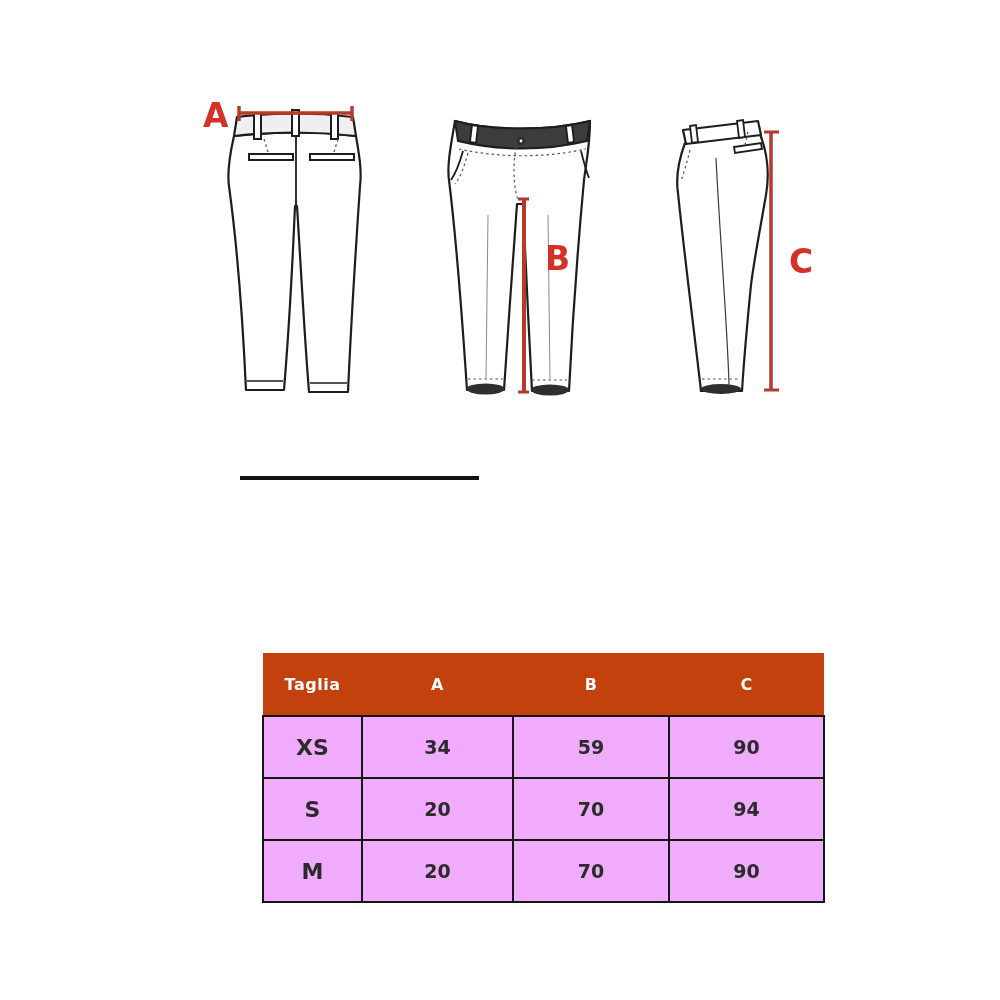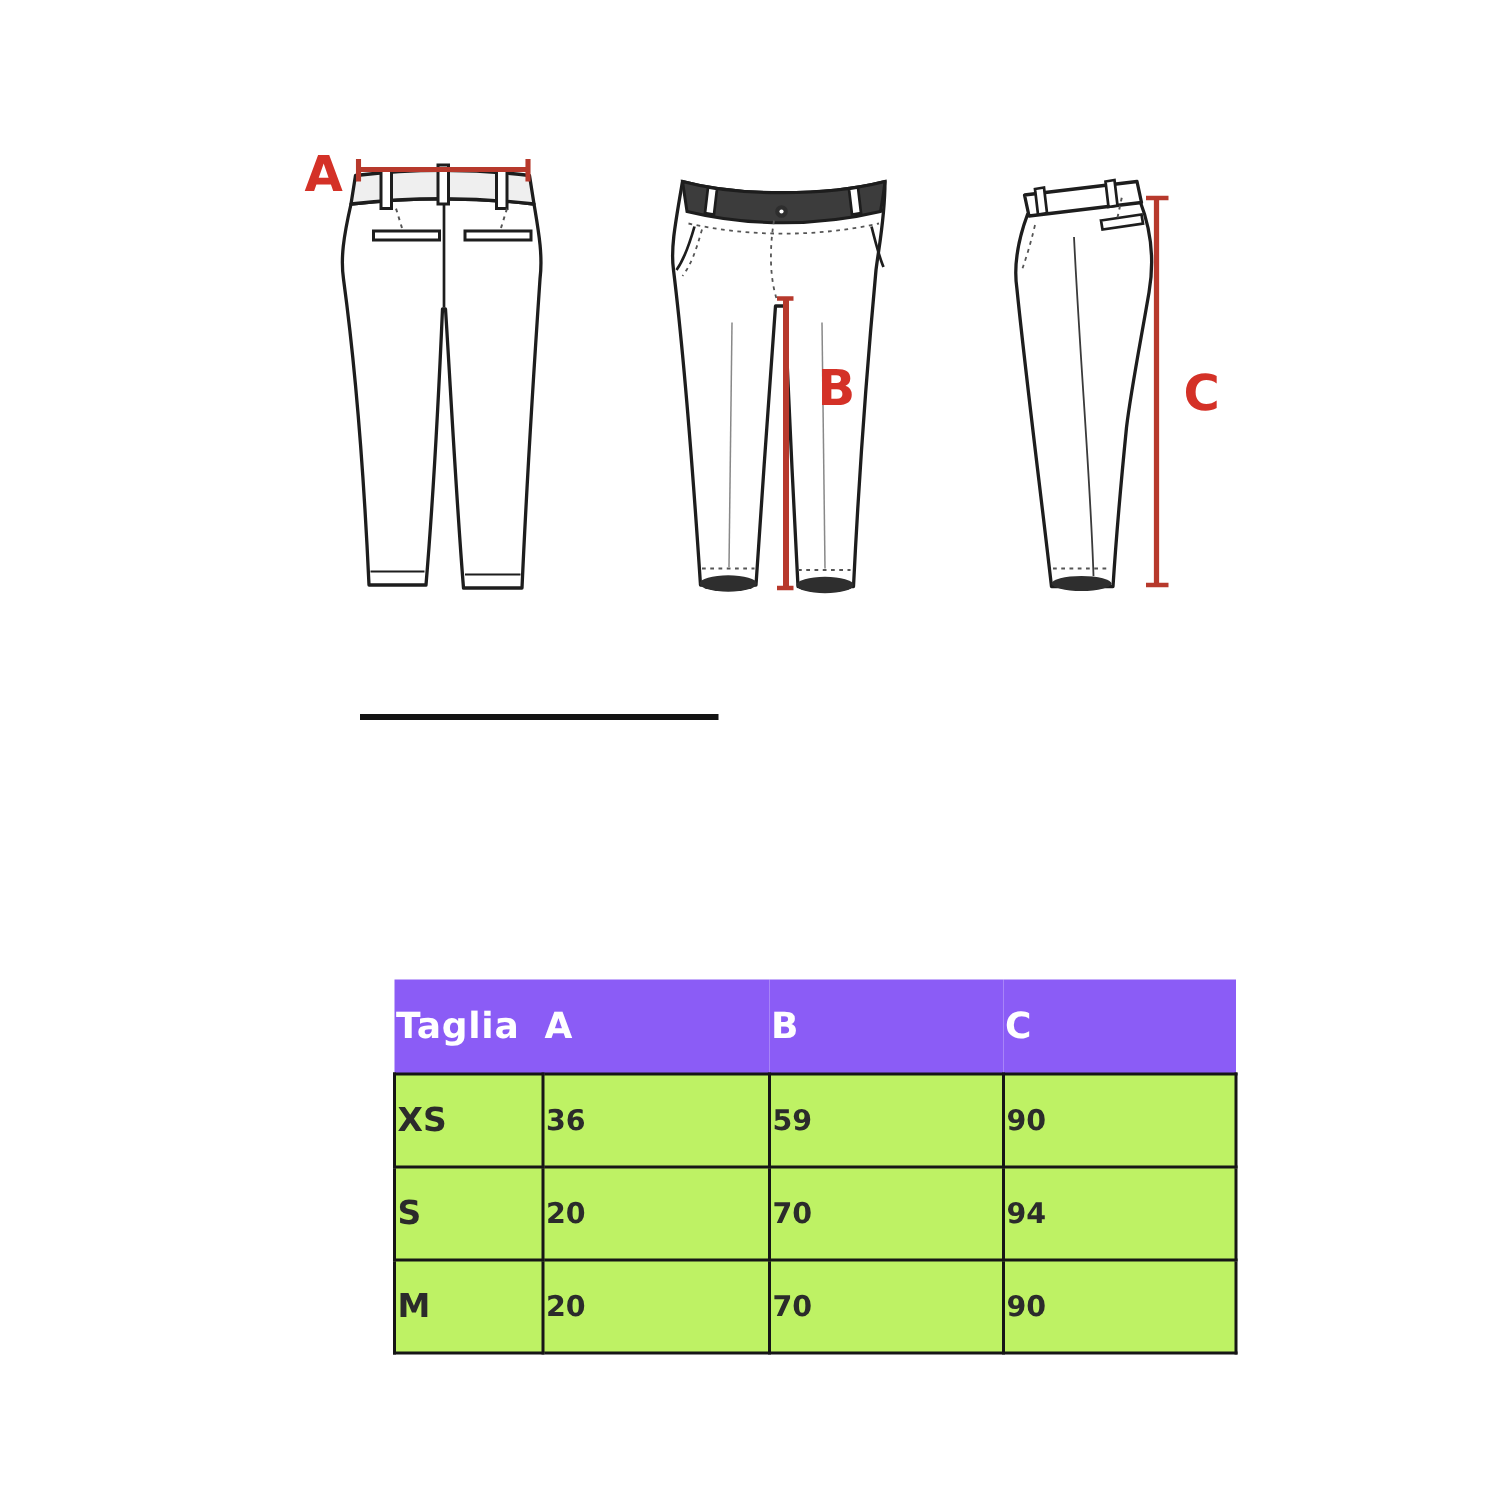--- a/index.html
+++ b/index.html
@@ -21,27 +21,27 @@
   }
   .caption-underline {
     position:absolute; left:240px; top:476px; width:239px; height:4px;
     background:#131313;
   }
   .size-table {
     position:absolute; left:262px; top:653px; width:561px;
     border-collapse:collapse; table-layout:fixed;
   }
   .size-table thead th {
-    background:#8b5cf6; color:#ffffff; border:none; height:60px;
-    font-size:24px; font-weight:bold; text-align:left; vertical-align:middle;
+    background:#c2410c; color:#ffffff; border:none; height:60px;
+    font-size:16px; font-weight:bold; text-align:center; vertical-align:middle;
     letter-spacing:0.5px;
   }
   .size-table tbody th, .size-table tbody td {
-    border:2.5px solid #161616; background:#bef264; height:58px;
-    text-align:left; vertical-align:middle; color:#2b2b2b; font-weight:bold;
+    border:2.5px solid #161616; background:#f0abfc; height:58px;
+    text-align:center; vertical-align:middle; color:#2b2b2b; font-weight:bold;
   }
   .size-table tbody th { font-size:22px; }
   .size-table tbody td { font-size:19px; }
 </style>
 </head>
 <body>
 
 <div class="canvas">
 
   <svg class="diagram-svg" width="1000" height="430" viewBox="0 0 1000 430">
@@ -127,21 +127,21 @@
       <tr>
         <th>Taglia</th>
         <th>A</th>
         <th>B</th>
         <th>C</th>
       </tr>
     </thead>
     <tbody>
       <tr>
         <th>XS</th>
-        <td>36</td>
+        <td>34</td>
         <td>59</td>
         <td>90</td>
       </tr>
       <tr>
         <th>S</th>
         <td>20</td>
         <td>70</td>
         <td>94</td>
       </tr>
       <tr>

